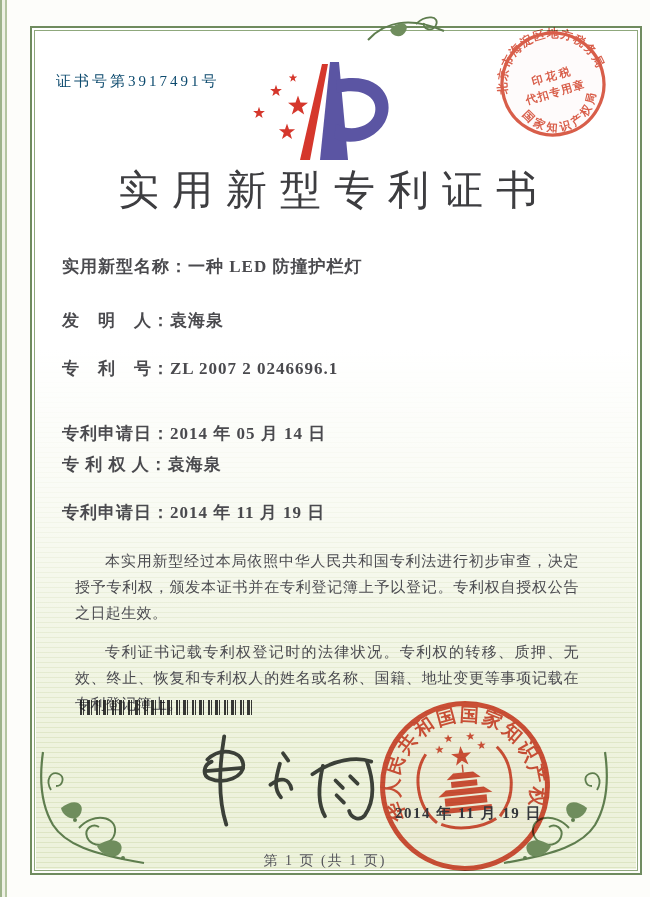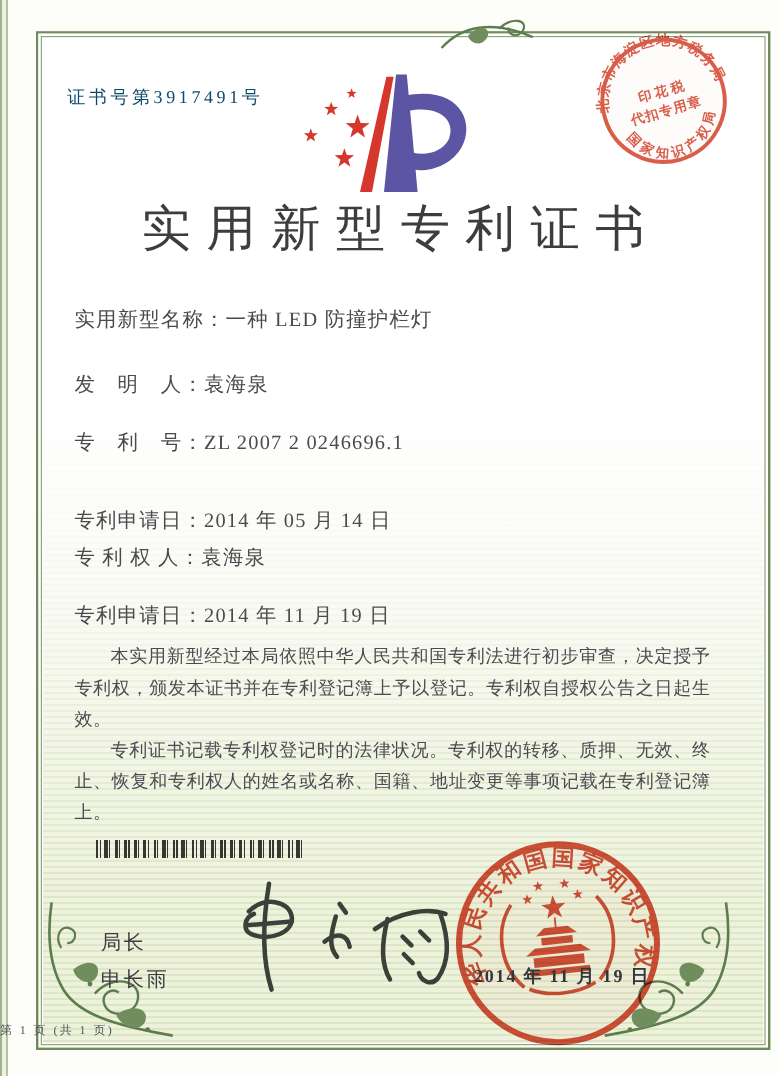--- a/index.html
+++ b/index.html
@@ -25,40 +25,40 @@
   .mirror{transform:scaleX(-1);}
 
   .cert-no{position:absolute;left:56px;top:72px;font-size:15px;letter-spacing:3px;color:#0c4a6e;}
 
   .logo{position:absolute;left:238px;top:60px;width:174px;height:106px;}
 
   .title{position:absolute;left:0;top:163px;width:650px;text-align:center;
     font-size:41px;color:#3d3d40;letter-spacing:13px;padding-left:18px;box-sizing:border-box;font-weight:500;}
 
   .fields{position:absolute;left:62px;top:0;width:540px;}
-  .field{position:absolute;left:0;font-size:17px;color:#4a4a4e;letter-spacing:1px;white-space:nowrap;}
+  .field{position:absolute;left:0;font-size:17px;color:#4a4a4e;letter-spacing:1px;white-space:nowrap;font-weight:bold;}
   .f0{top:255px}.f1{top:309px}.f2{top:357px}.f3{top:422px}.f4{top:453px}.f5{top:501px}
 
   .body-text{position:absolute;left:62px;top:536px;width:530px;font-size:15px;line-height:1.73;
     color:#4b4b50;text-align:justify;letter-spacing:.4px;}
-  .body-text p{margin:0;text-indent:2em;}
+  .body-text p{margin:13px;text-indent:2em;}
 
   .barcode{position:absolute;left:80px;top:700px;width:172px;height:15px;opacity:.88;background:
     repeating-linear-gradient(90deg,#1d1d1d 0 2px,rgba(0,0,0,0) 2px 3px,#1d1d1d 3px 4px,rgba(0,0,0,0) 4px 7px,#1d1d1d 7px 10px,rgba(0,0,0,0) 10px 11px,#1d1d1d 11px 12px,rgba(0,0,0,0) 12px 16px);}
 
   .signer{position:absolute;left:84px;top:770px;font-size:17px;color:#3e3e42;line-height:1.85;letter-spacing:2px;}
   .signature{position:absolute;left:178px;top:730px;width:210px;height:100px;}
 
   .seal{mix-blend-mode:multiply;}
   .tax-seal{position:absolute;left:497px;top:28px;width:112px;height:112px;transform:rotate(-16deg);opacity:.92;}
   .office-seal{position:absolute;left:377px;top:698px;width:176px;height:176px;transform:rotate(-6deg);opacity:.93;z-index:5;}
   .issue-date{position:absolute;left:395px;top:804px;z-index:6;font-size:15px;font-weight:600;
     color:#33363b;letter-spacing:1.5px;white-space:nowrap;}
 
-  .footer{position:absolute;left:0;top:852px;width:650px;font-size:10px;
+  .footer{position:absolute;left:0;top:852px;width:650px;text-align:center;font-size:14px;
     color:#54545a;letter-spacing:2px;}
 </style>
 </head>
 <body>
 
 <div id="certificate">
 
   <div class="frame">
     <div class="texture"></div>
     <div class="texture-fade"></div>
@@ -154,24 +154,20 @@
     <div class="field f5"><span>专利申请日：</span><span>2014 年 11 月 19 日</span></div>
   </div>
 
   <div class="body-text">
     <p>本实用新型经过本局依照中华人民共和国专利法进行初步审查，决定授予专利权，颁发本证书并在专利登记簿上予以登记。专利权自授权公告之日起生效。</p>
     <p>专利证书记载专利权登记时的法律状况。专利权的转移、质押、无效、终止、恢复和专利权人的姓名或名称、国籍、地址变更等事项记载在专利登记簿上。</p>
   </div>
 
   <div class="barcode"></div>
 
-  <div class="signer">
-    <div>局长</div>
-    <div>申长雨</div>
-  </div>
 
   <div class="signature">
     <svg width="210" height="100" viewBox="0 0 200 95">
       <g fill="none" stroke="#3b4038" stroke-width="3.6" stroke-linecap="round">
         <path d="M44,6 C40,30 37,62 46,90"></path>
         <path d="M28,28 C40,16 60,19 62,32 C64,45 44,52 30,46 C23,43 24,33 32,30"></path>
         <path d="M26,39 L62,36"></path>
         <path d="M100,22 L105,29"></path>
         <path d="M97,32 C93,46 91,56 98,64"></path>
         <path d="M88,52 C98,44 106,46 108,56"></path>

